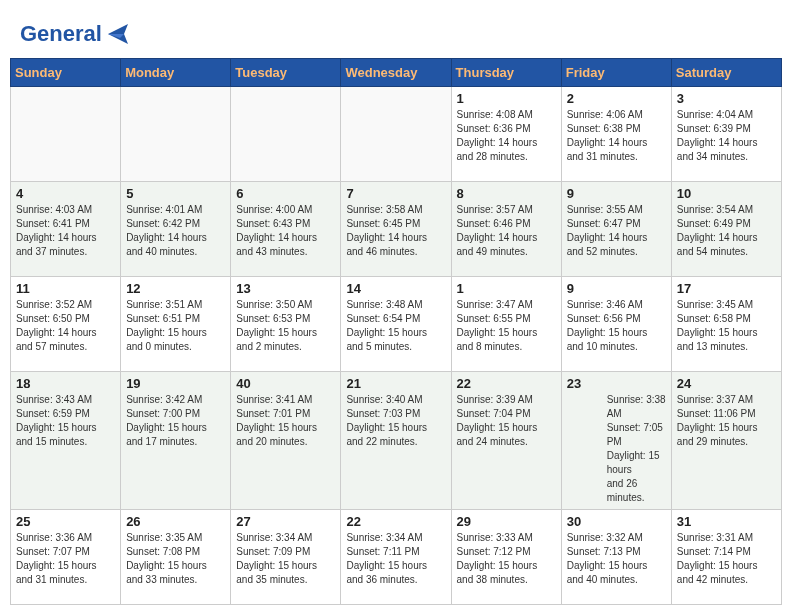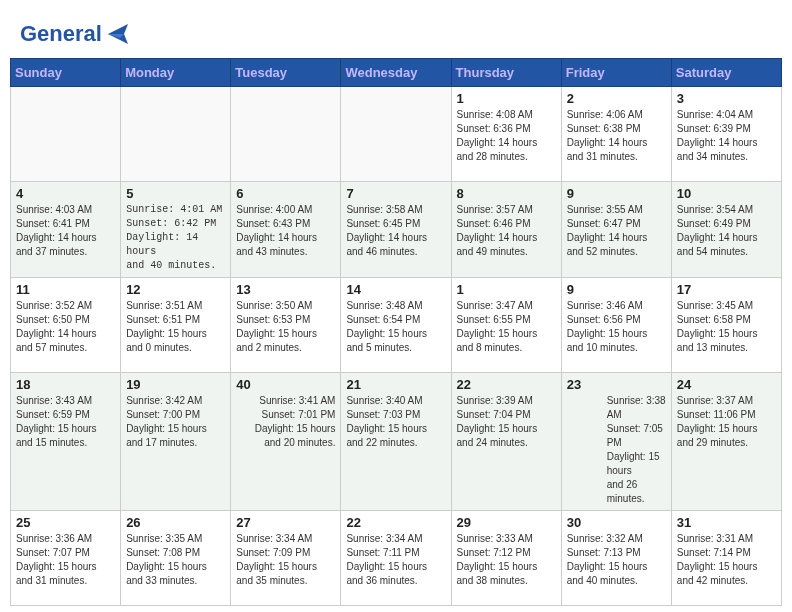--- a/index.html
+++ b/index.html
@@ -41,21 +41,21 @@
       font-size: 15px;
       color: #444;
     }
     .calendar {
       width: 100%;
       border-collapse: collapse;
       margin-top: 4px;
     }
     .calendar th {
       background-color: #2255a4;
-      color: #c4b5fd;
+      color: #fdba74;
       font-size: 13px;
       font-weight: bold;
       padding: 6px 4px;
       text-align: left;
       border: 1px solid #1a3f7a;
     }
     .calendar td {
       vertical-align: top;
       border: 1px solid #ccc;
       padding: 4px 5px;
@@ -151,21 +151,21 @@
       <tr class="row-shaded">
         <td>
           <span class="day-number">4</span>
           <div class="day-info" style="white-space: pre-line;">Sunrise: 4:03 AM
 Sunset: 6:41 PM
 Daylight: 14 hours
 and 37 minutes.</div>
         </td>
         <td>
           <span class="day-number">5</span>
-          <div class="day-info" style="white-space: pre-line; font-family: Liberation Mono, monospace;">Sunrise: 4:01 AM
+          <div class="day-info" style="white-space: pre-line;">Sunrise: 4:01 AM
 Sunset: 6:42 PM
 Daylight: 14 hours
 and 40 minutes.</div>
         </td>
         <td>
           <span class="day-number">6</span>
           <div class="day-info" style="white-space: pre-line;">Sunrise: 4:00 AM
 Sunset: 6:43 PM
 Daylight: 14 hours
 and 43 minutes.</div>
@@ -260,21 +260,21 @@
         </td>
         <td>
           <span class="day-number">19</span>
           <div class="day-info" style="white-space: pre-line;">Sunrise: 3:42 AM
 Sunset: 7:00 PM
 Daylight: 15 hours
 and 17 minutes.</div>
         </td>
         <td>
           <span class="day-number">40</span>
-          <div class="day-info" style="white-space: pre-line; text-align: right;">Sunrise: 3:41 AM
+          <div class="day-info" style="white-space: pre-line;">Sunrise: 3:41 AM
 Sunset: 7:01 PM
 Daylight: 15 hours
 and 20 minutes.</div>
         </td>
         <td>
           <span class="day-number">21</span>
           <div class="day-info" style="white-space: pre-line;">Sunrise: 3:40 AM
 Sunset: 7:03 PM
 Daylight: 15 hours
 and 22 minutes.</div>

